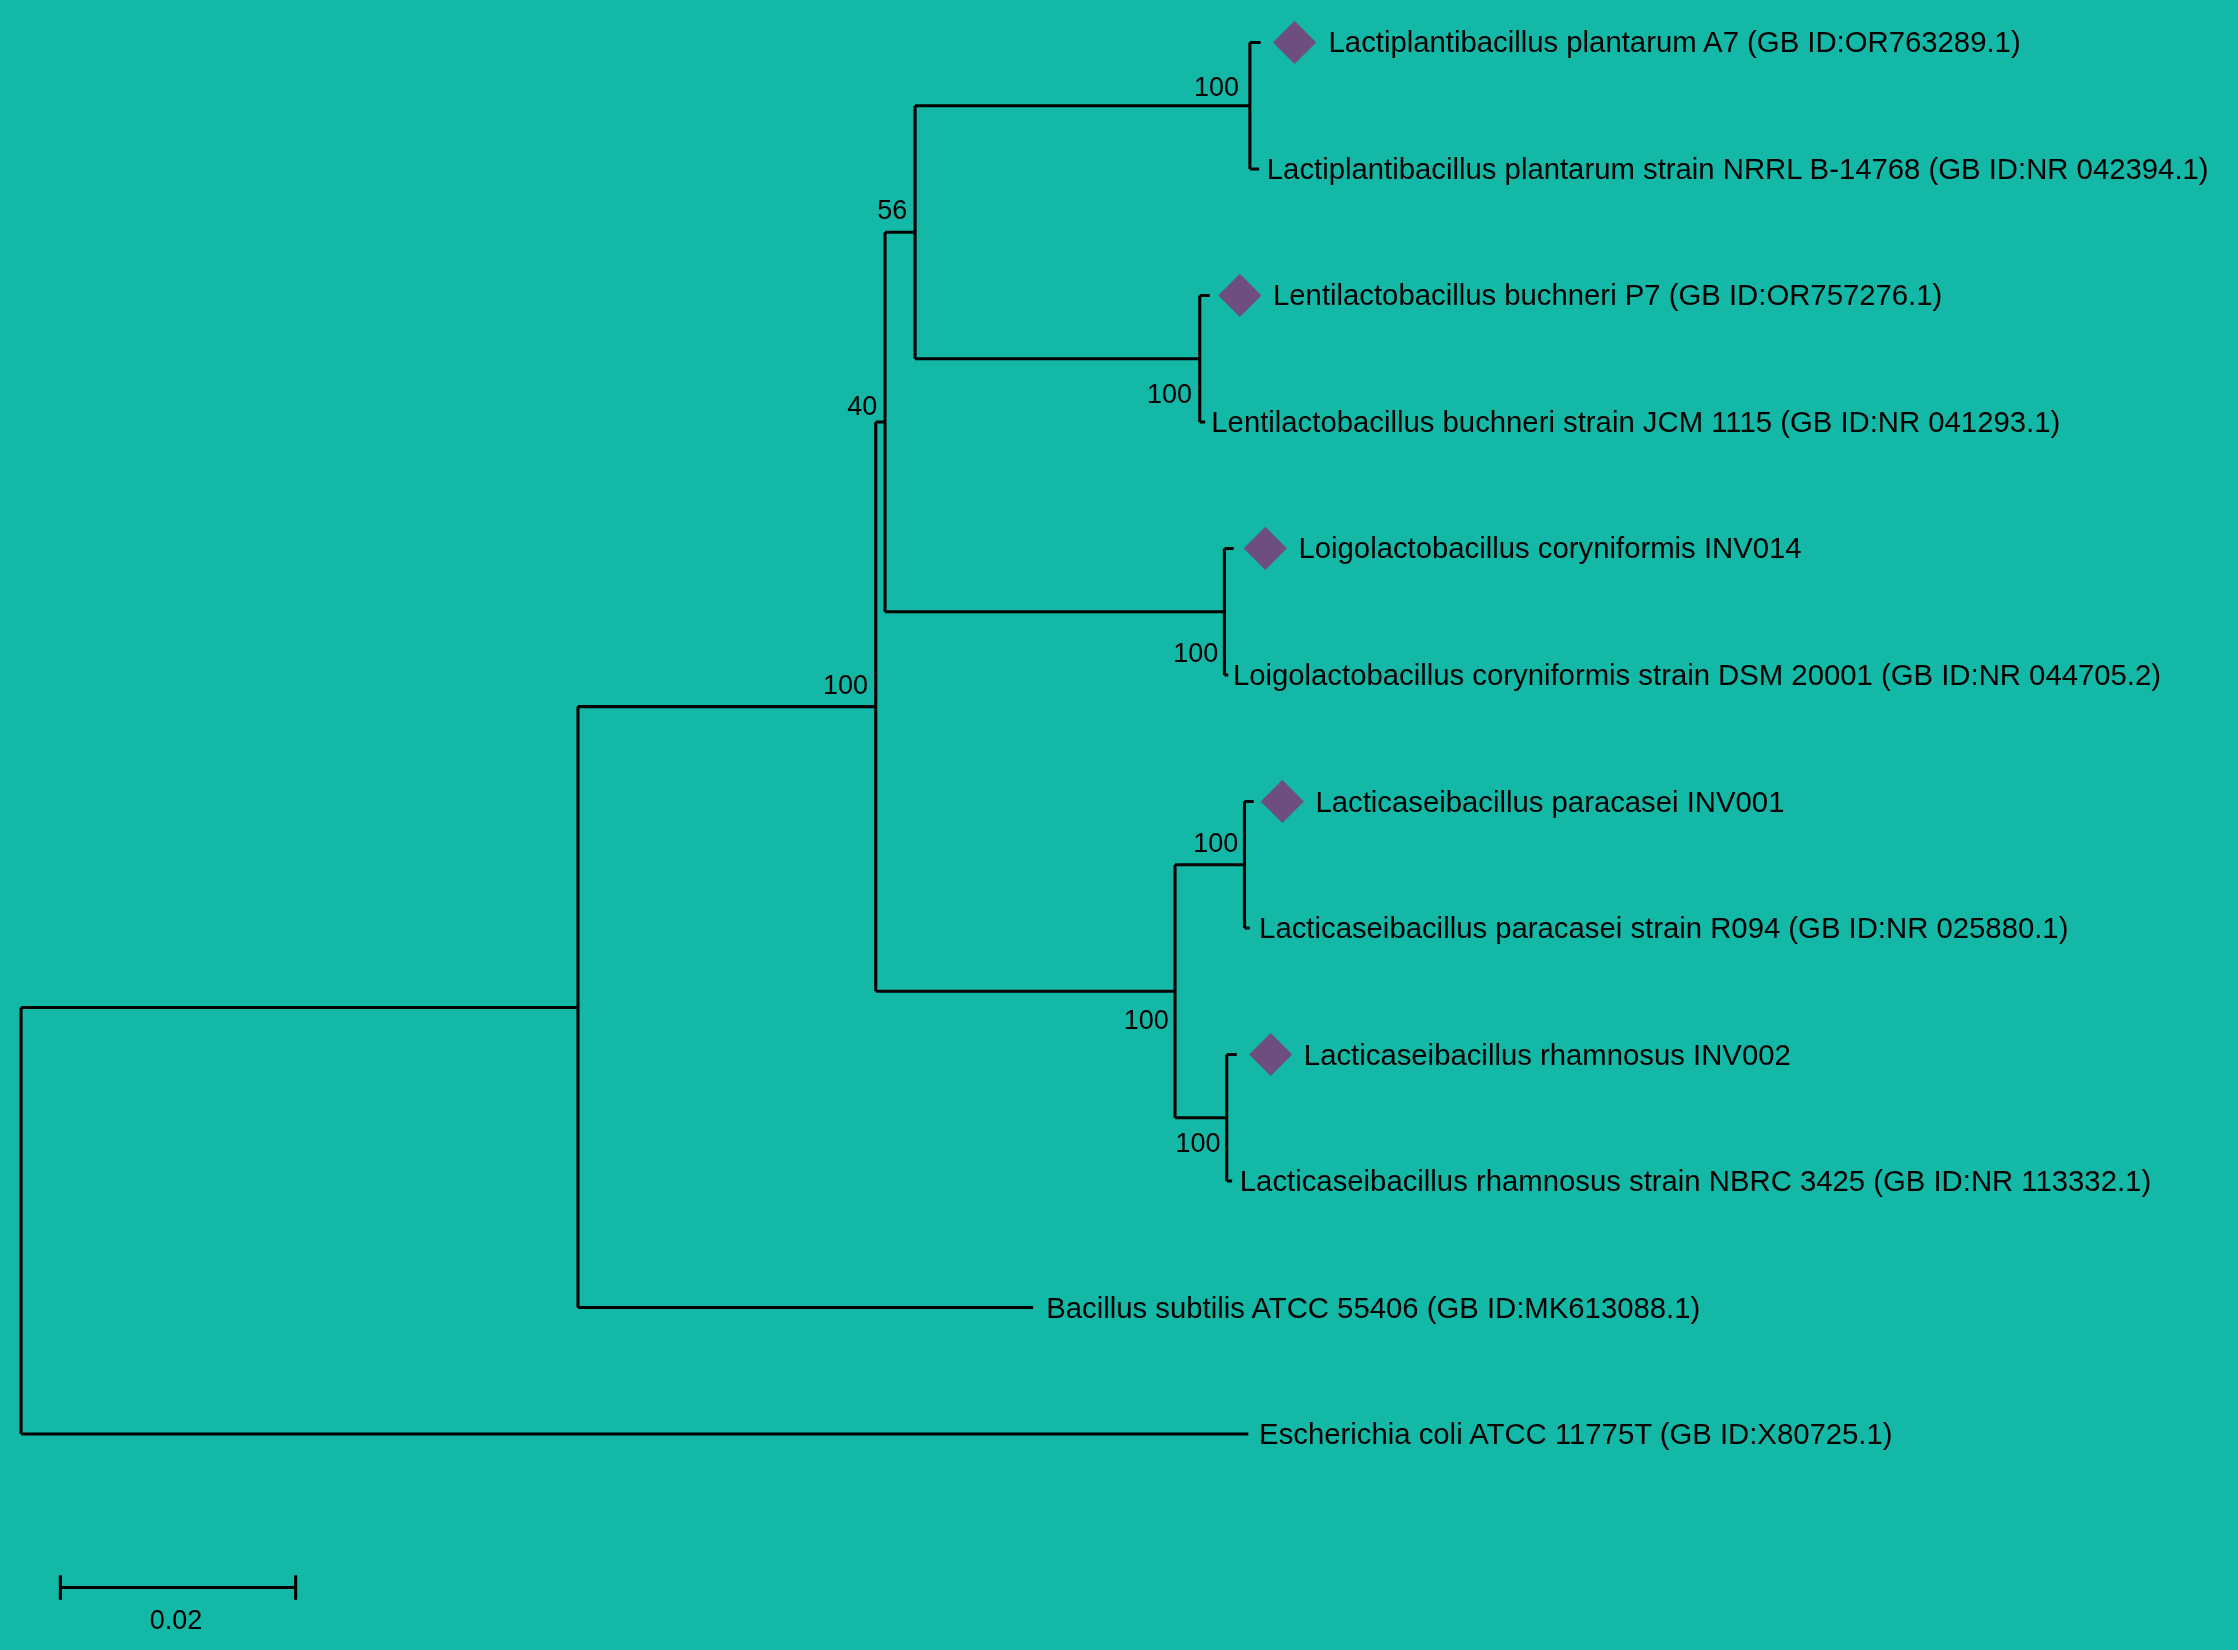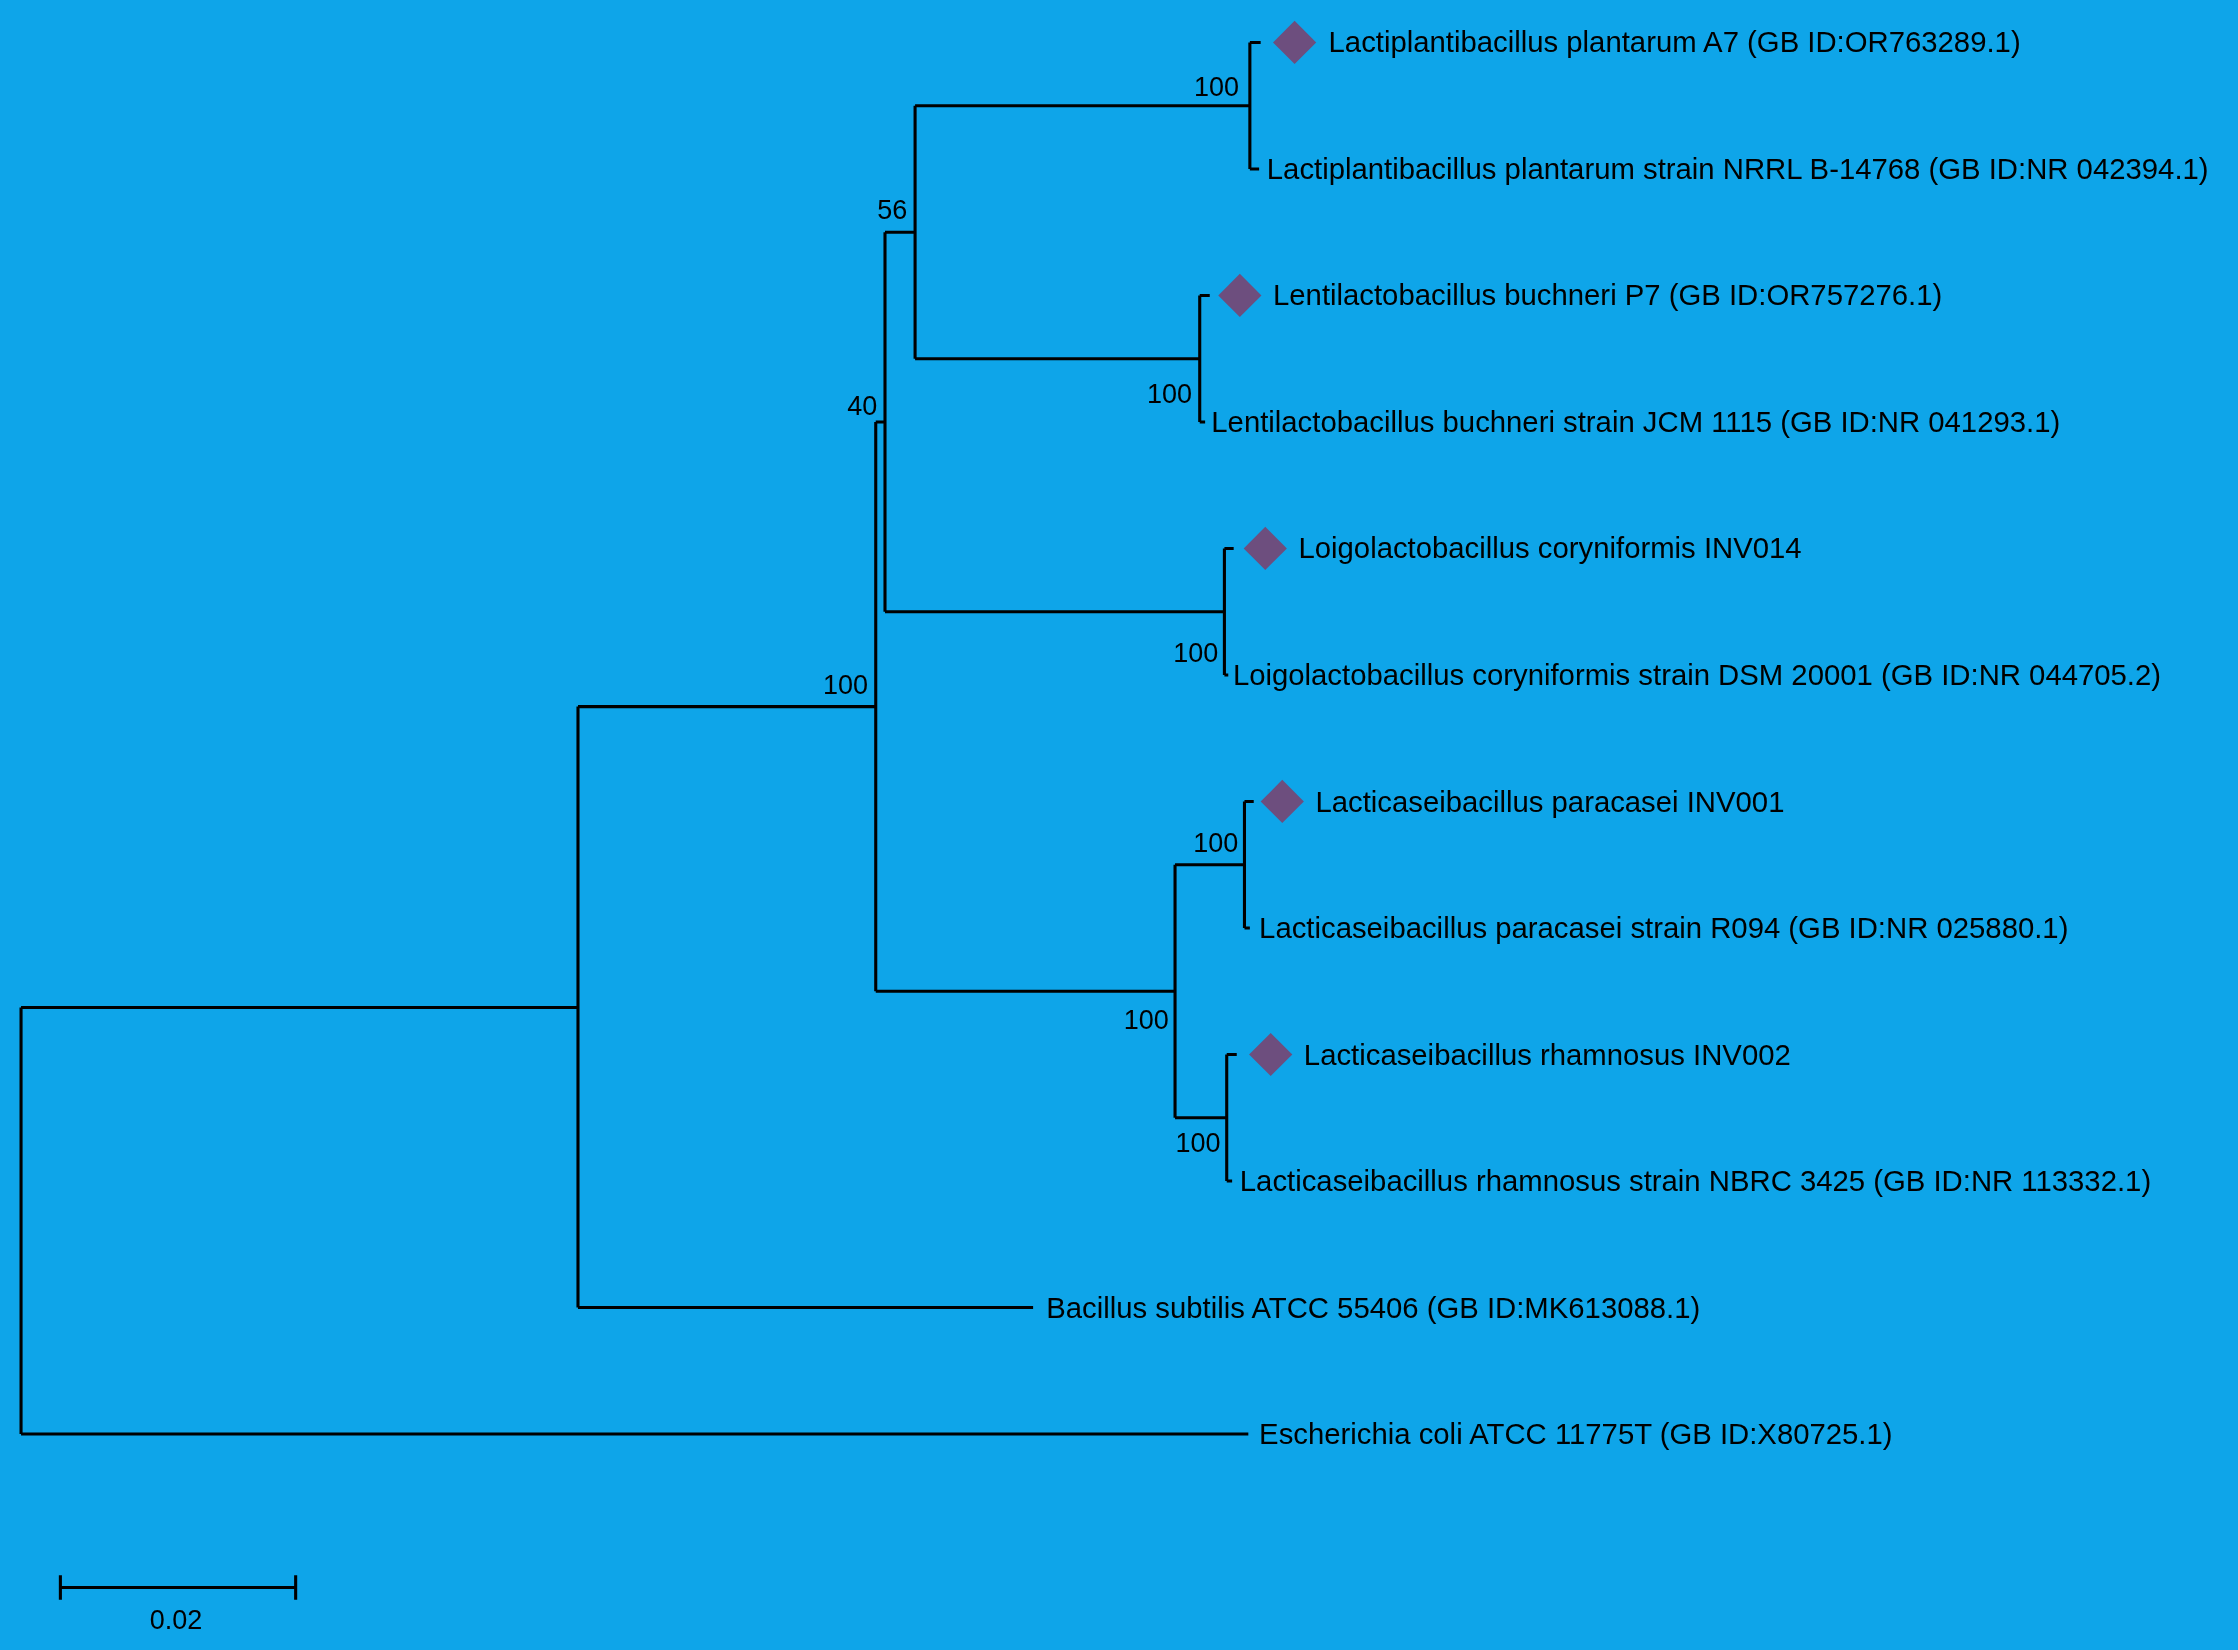--- a/index.html
+++ b/index.html
@@ -3,21 +3,21 @@
 <meta charset="utf-8">
 <style>
   html, body {
     margin: 0;
     padding: 0;
     background: #ffffff;
   }
   .figure-wrap {
     width: 2239px;
     height: 1650px;
-    background: #0ea5e9;
+    background: #14b8a6;
     position: relative;
   }
   svg {
     display: block;
     width: 2239px;
     height: 1650px;
   }
   .taxon {
     font-family: "Liberation Sans", sans-serif;
     font-size: 38px;

